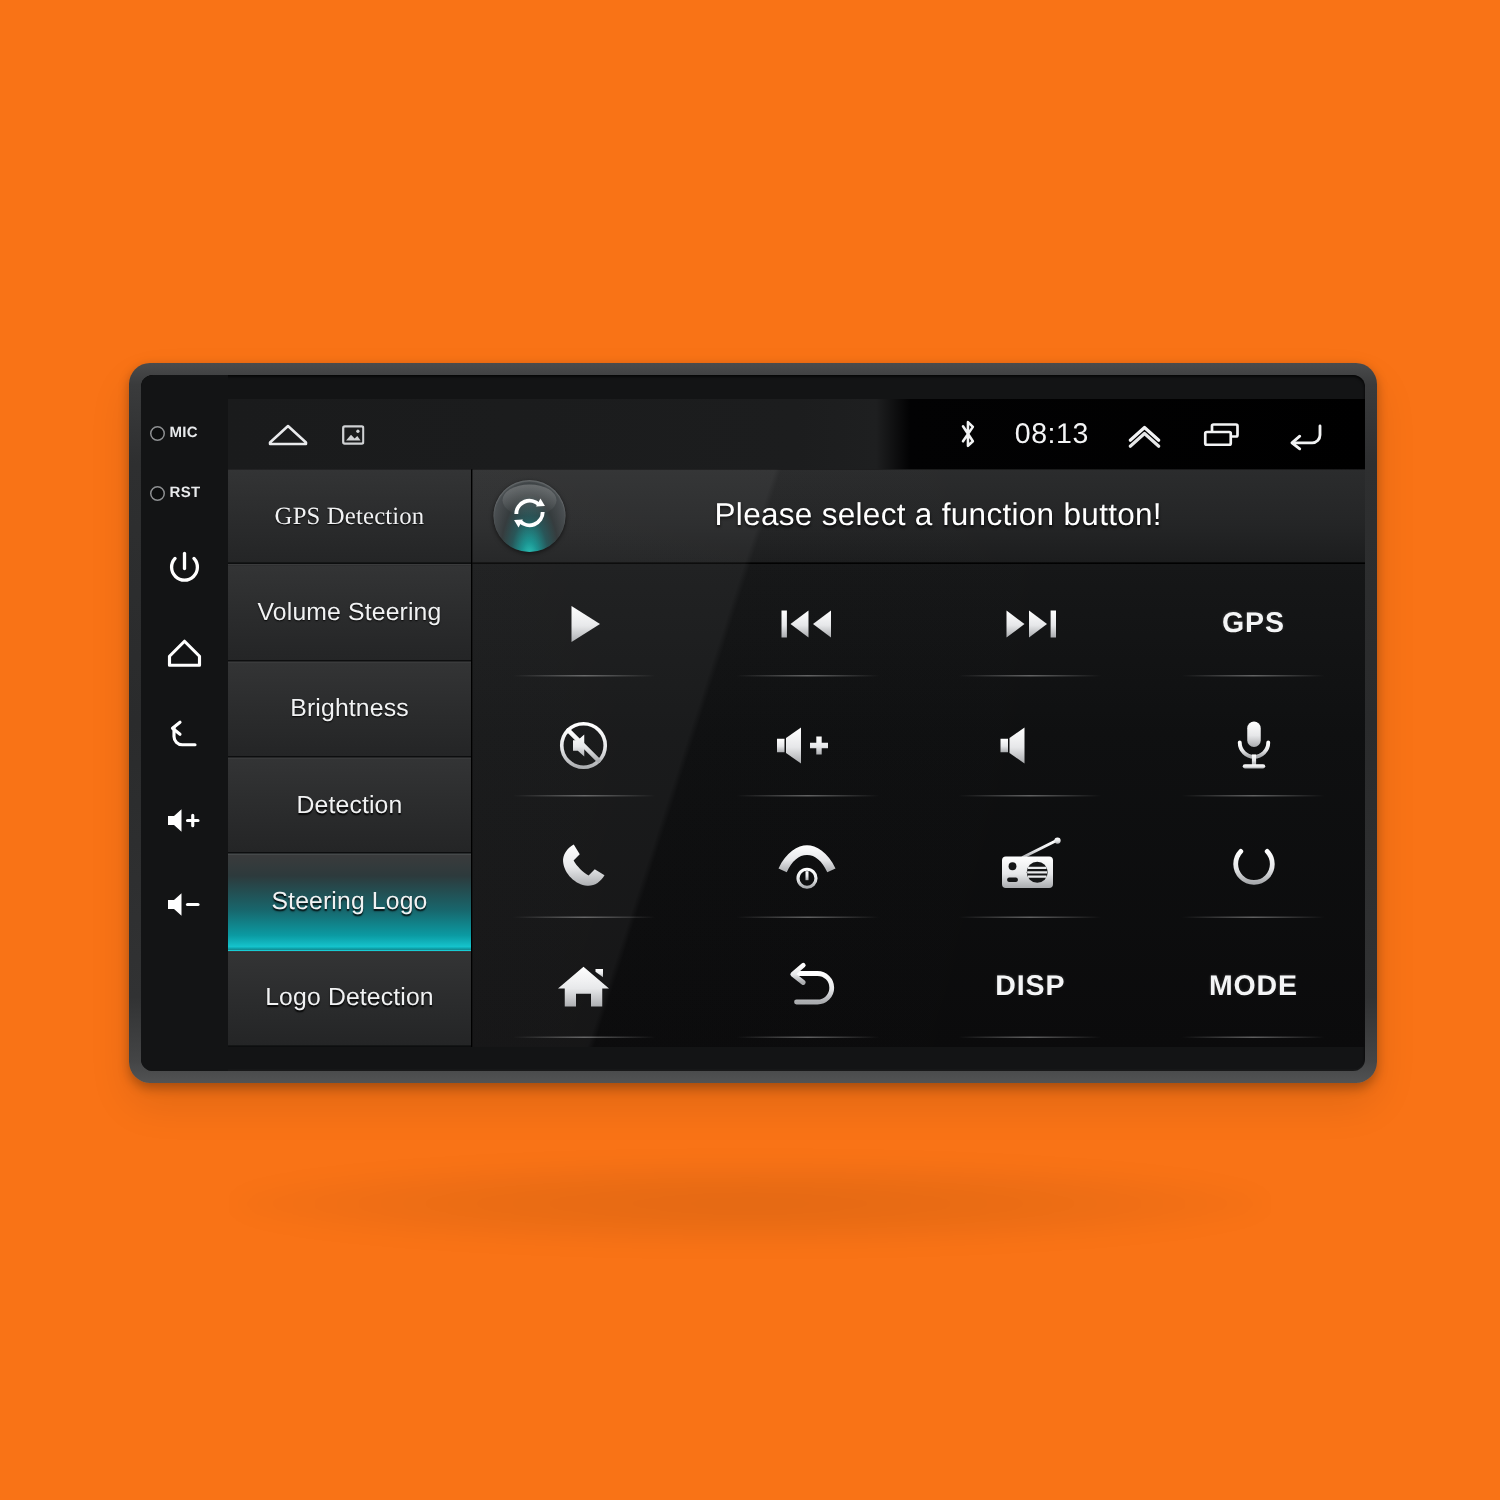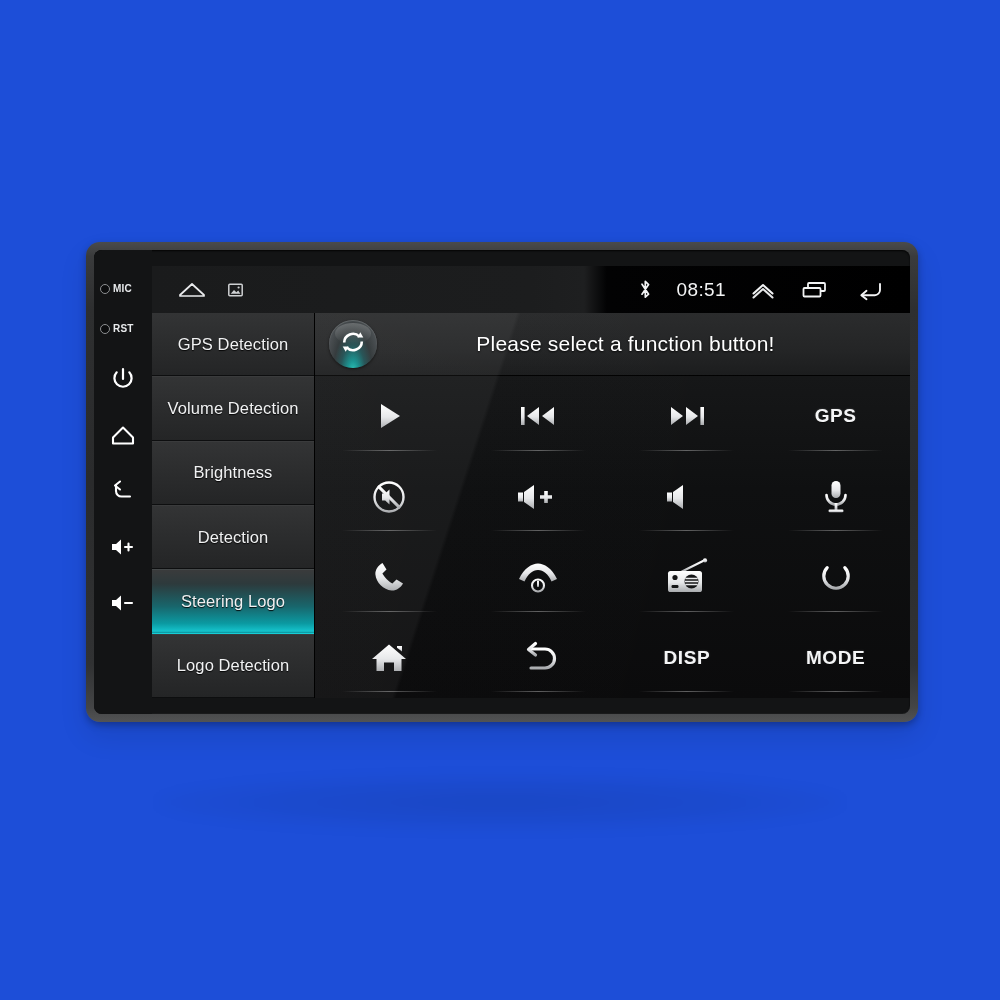--- a/index.html
+++ b/index.html
@@ -9,21 +9,21 @@
     height: 1000px;
     background: #ffffff;
     font-family: "Liberation Sans", sans-serif;
     overflow: hidden;
   }
 
   #stage {
     position: relative;
     width: 1000px;
     height: 1000px;
-    background: #1d4ed8;
+    background: #f97316;
   }
 
   
   .ground-shadow {
     position: absolute;
     left: 155px;
     top: 775px;
     width: 690px;
     height: 55px;
     border-radius: 50%;
@@ -179,21 +179,21 @@
     color: #f1f2f3;
     font-size: 16.5px;
     letter-spacing: 0.1px;
     background: linear-gradient(180deg, #333435 0%, #2c2d2e 45%, #242526 100%);
     border-bottom: 1px solid #0d0e0f;
     border-top: 1px solid #3a3b3c;
     box-sizing: border-box;
     text-shadow: 0 1px 1px rgba(0,0,0,0.9);
     white-space: nowrap;
   }
-  .side-item:first-child { border-top: none; }
+  .side-item:first-child { border-top: none; font-family: Liberation Serif, serif; }
   .side-item.selected {
     background: linear-gradient(180deg, #3a3b3c 0%, #2d3a3c 22%, #18666c 58%,
                                 #0b9aa2 85%, #15c3cc 97%, #0a8f98 100%);
     border-bottom: 1px solid #17cdd6;
     border-top: 1px solid #45494a;
   }
 
   
   .pane {
     flex: 1;
@@ -379,21 +379,21 @@
               </svg>
             </span>
           </div>
 
           <div class="sb-right">
             <span class="sb-icon">
               <svg width="13" height="21" viewBox="0 0 13 21">
                 <path d="M3 5.2 L9.6 15.2 L6.3 18.2 L6.3 2.4 L9.6 5.6 L3 15.2" stroke="#f2f3f4" stroke-width="1.7" fill="none" stroke-linecap="round" stroke-linejoin="round"></path>
               </svg>
             </span>
-            <span class="sb-clock">08:51</span>
+            <span class="sb-clock">08:13</span>
             <span class="sb-icon">
               <svg width="26" height="20" viewBox="0 0 26 20">
                 <path d="M3.5 13.5 L13 5 L22.5 13.5" stroke="#f2f3f4" stroke-width="2.1" fill="none" stroke-linecap="round" stroke-linejoin="round"></path>
                 <path d="M3.5 17.5 L13 9 L22.5 17.5" stroke="#f2f3f4" stroke-width="2.1" fill="none" stroke-linecap="round" stroke-linejoin="round" opacity="0.95"></path>
               </svg>
             </span>
             <span class="sb-icon">
               <svg width="30" height="22" viewBox="0 0 30 22">
                 <rect x="8" y="4" width="17" height="8" rx="1" stroke="#f2f3f4" stroke-width="1.8" fill="none"></rect>
                 <rect x="3.5" y="9" width="17" height="8.5" rx="1" stroke="#f2f3f4" stroke-width="1.8" fill="#000"></rect>
@@ -408,21 +408,21 @@
           </div>
         </div>
 
         <div class="screen-body">
 
           <div class="sidebar">
             <div class="side-item">
               <span>GPS Detection</span>
             </div>
             <div class="side-item">
-              <span>Volume Detection</span>
+              <span>Volume Steering</span>
             </div>
             <div class="side-item">
               <span>Brightness</span>
             </div>
             <div class="side-item">
               <span>Detection</span>
             </div>
             <div class="side-item selected">
               <span>Steering Logo</span>
             </div>

